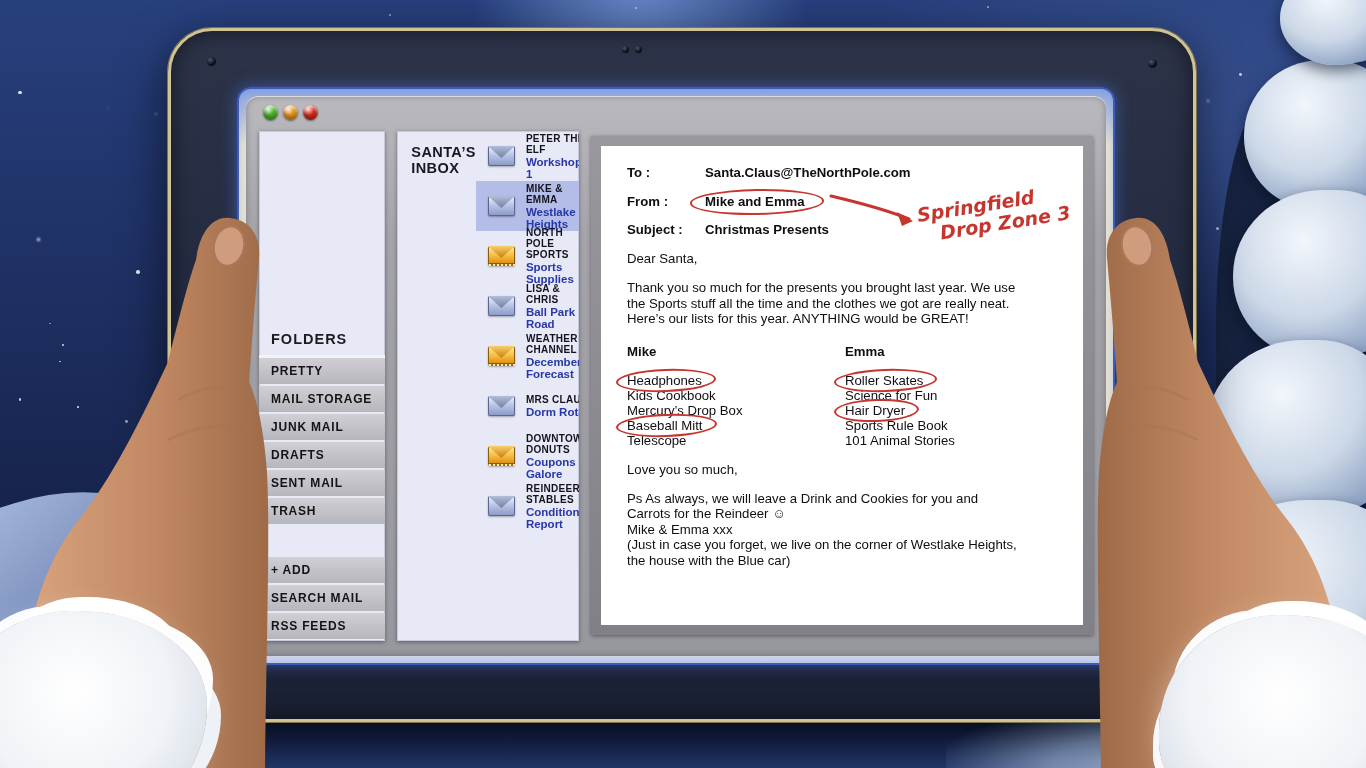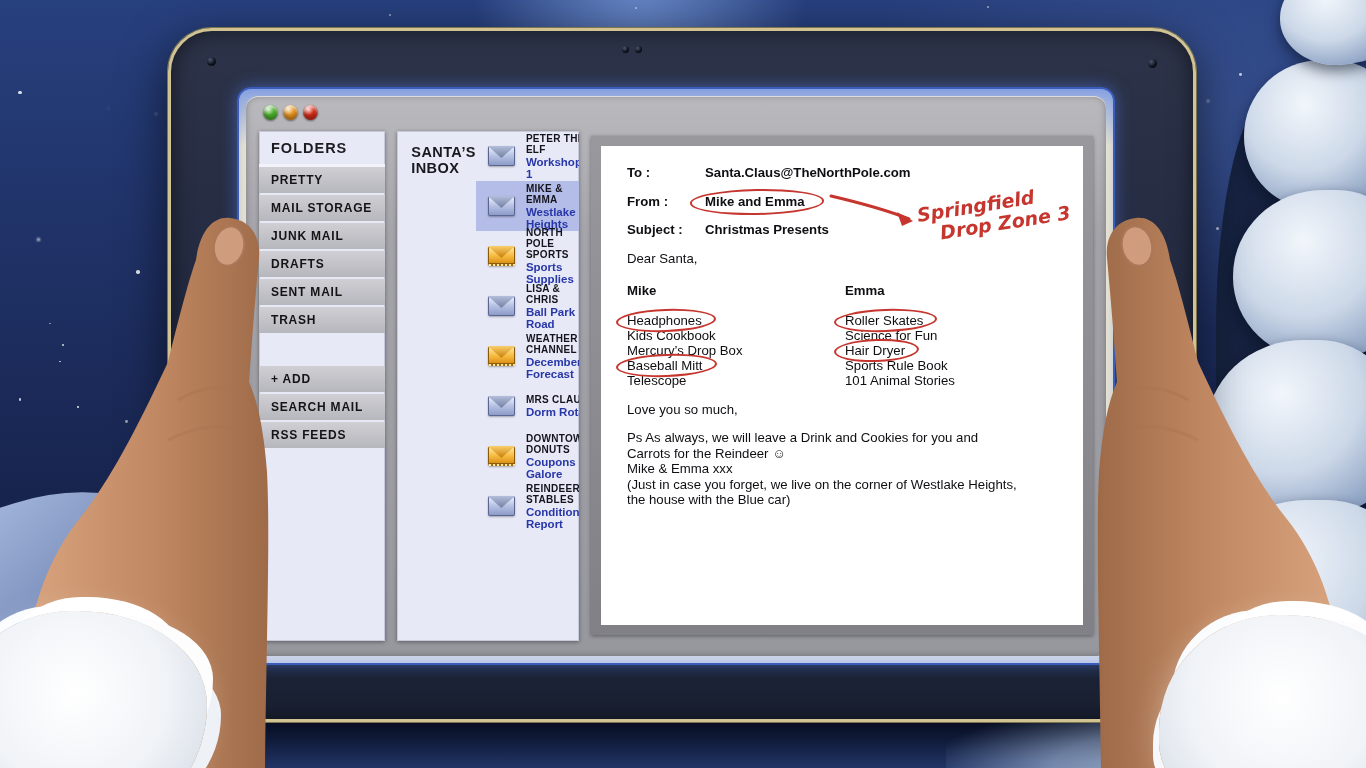--- a/index.html
+++ b/index.html
@@ -40,21 +40,21 @@
   #window { width:100%; height:100%; position:relative; display:flex; flex-direction:column;
     border-radius:12px 12px 9px 9px;
     background:linear-gradient(180deg,#b9b9be 0%, #a4a4aa 25%, #97979e 100%);
     box-shadow:inset 0 1px 0 #dcdce0, inset 0 0 7px rgba(0,0,0,.28); }
   #titlebar { height:33px; display:flex; align-items:center; padding-left:17px; gap:5px; }
   .light { width:15px; height:15px; border-radius:50%;
     box-shadow:inset 0 -3px 4px rgba(0,0,0,.38), inset 0 2px 3px rgba(255,255,255,.75), 0 1px 2px rgba(0,0,0,.45); }
   #content { flex:1; min-height:0; display:flex; gap:12px; padding:2px 13px 15px; }
   .panel { background:#e7e9f7; box-shadow:inset 0 0 0 1px #c7c9dc, 0 1px 4px rgba(0,0,0,.4); }
   
-  #folders-panel { width:146px; display:flex; flex-direction:column; overflow:hidden; }
+  #folders-panel { width:146px; display:flex; flex-direction:column; overflow:hidden;justify-content:flex-end; }
   #folders-header { height:36px; flex:none; display:flex; align-items:center; padding-left:12px;
     font-size:14.5px; font-weight:700; letter-spacing:1px; color:#1c1c20; border-bottom:3px solid #f2f3fa; }
   .folder-item { height:26px; flex:none; margin-bottom:2px; padding-left:12px;
     display:flex; align-items:center; cursor:default;
     background:linear-gradient(180deg,#cfcfd4 0%, #b6b6bd 100%);
     font-size:12px; font-weight:700; letter-spacing:.8px; color:#141416; }
   .folder-spacer { height:31px; flex:none; }
   
   #inbox-panel { width:210px; overflow:hidden; display:flex; flex-direction:row; }
   #inbox-title { padding:13px 0 8px 14px; font-size:14.5px; font-weight:700; letter-spacing:.4px; color:#17171c; }
@@ -438,20 +438,21 @@
               <svg id="annot-arrow" width="96" height="44" viewBox="0 0 96 44">
                 <path d="M2 6 C 36 14, 58 20, 80 29" stroke="#c6362e" stroke-width="3" fill="none" stroke-linecap="round"></path>
                 <path d="M84 31 L68 22 L73 36 Z" fill="#c6362e"></path>
               </svg>
               <div id="annotation">
                 <div class="line1">Springfield</div>
                 <div class="line2">Drop Zone 3</div>
               </div>
 
               <div class="greeting">Dear Santa,</div>
+              <div class="para">Thank you so much for the presents you brought last year. We use the Sports stuff all the time and the clothes we got are really neat. Here’s our lists for this year. ANYTHING would be GREAT!</div>
 
               <div id="gift-lists">
                   <div class="gift-col">
                     <div class="gift-name">Mike</div>
                     <div class="gift-line"><span class="circled">Headphones</span></div>
                     <div class="gift-line"><span>Kids Cookbook</span></div>
                     <div class="gift-line"><span>Mercury’s Drop Box</span></div>
                     <div class="gift-line"><span class="circled">Baseball Mitt</span></div>
                     <div class="gift-line"><span>Telescope</span></div>
                   </div>

